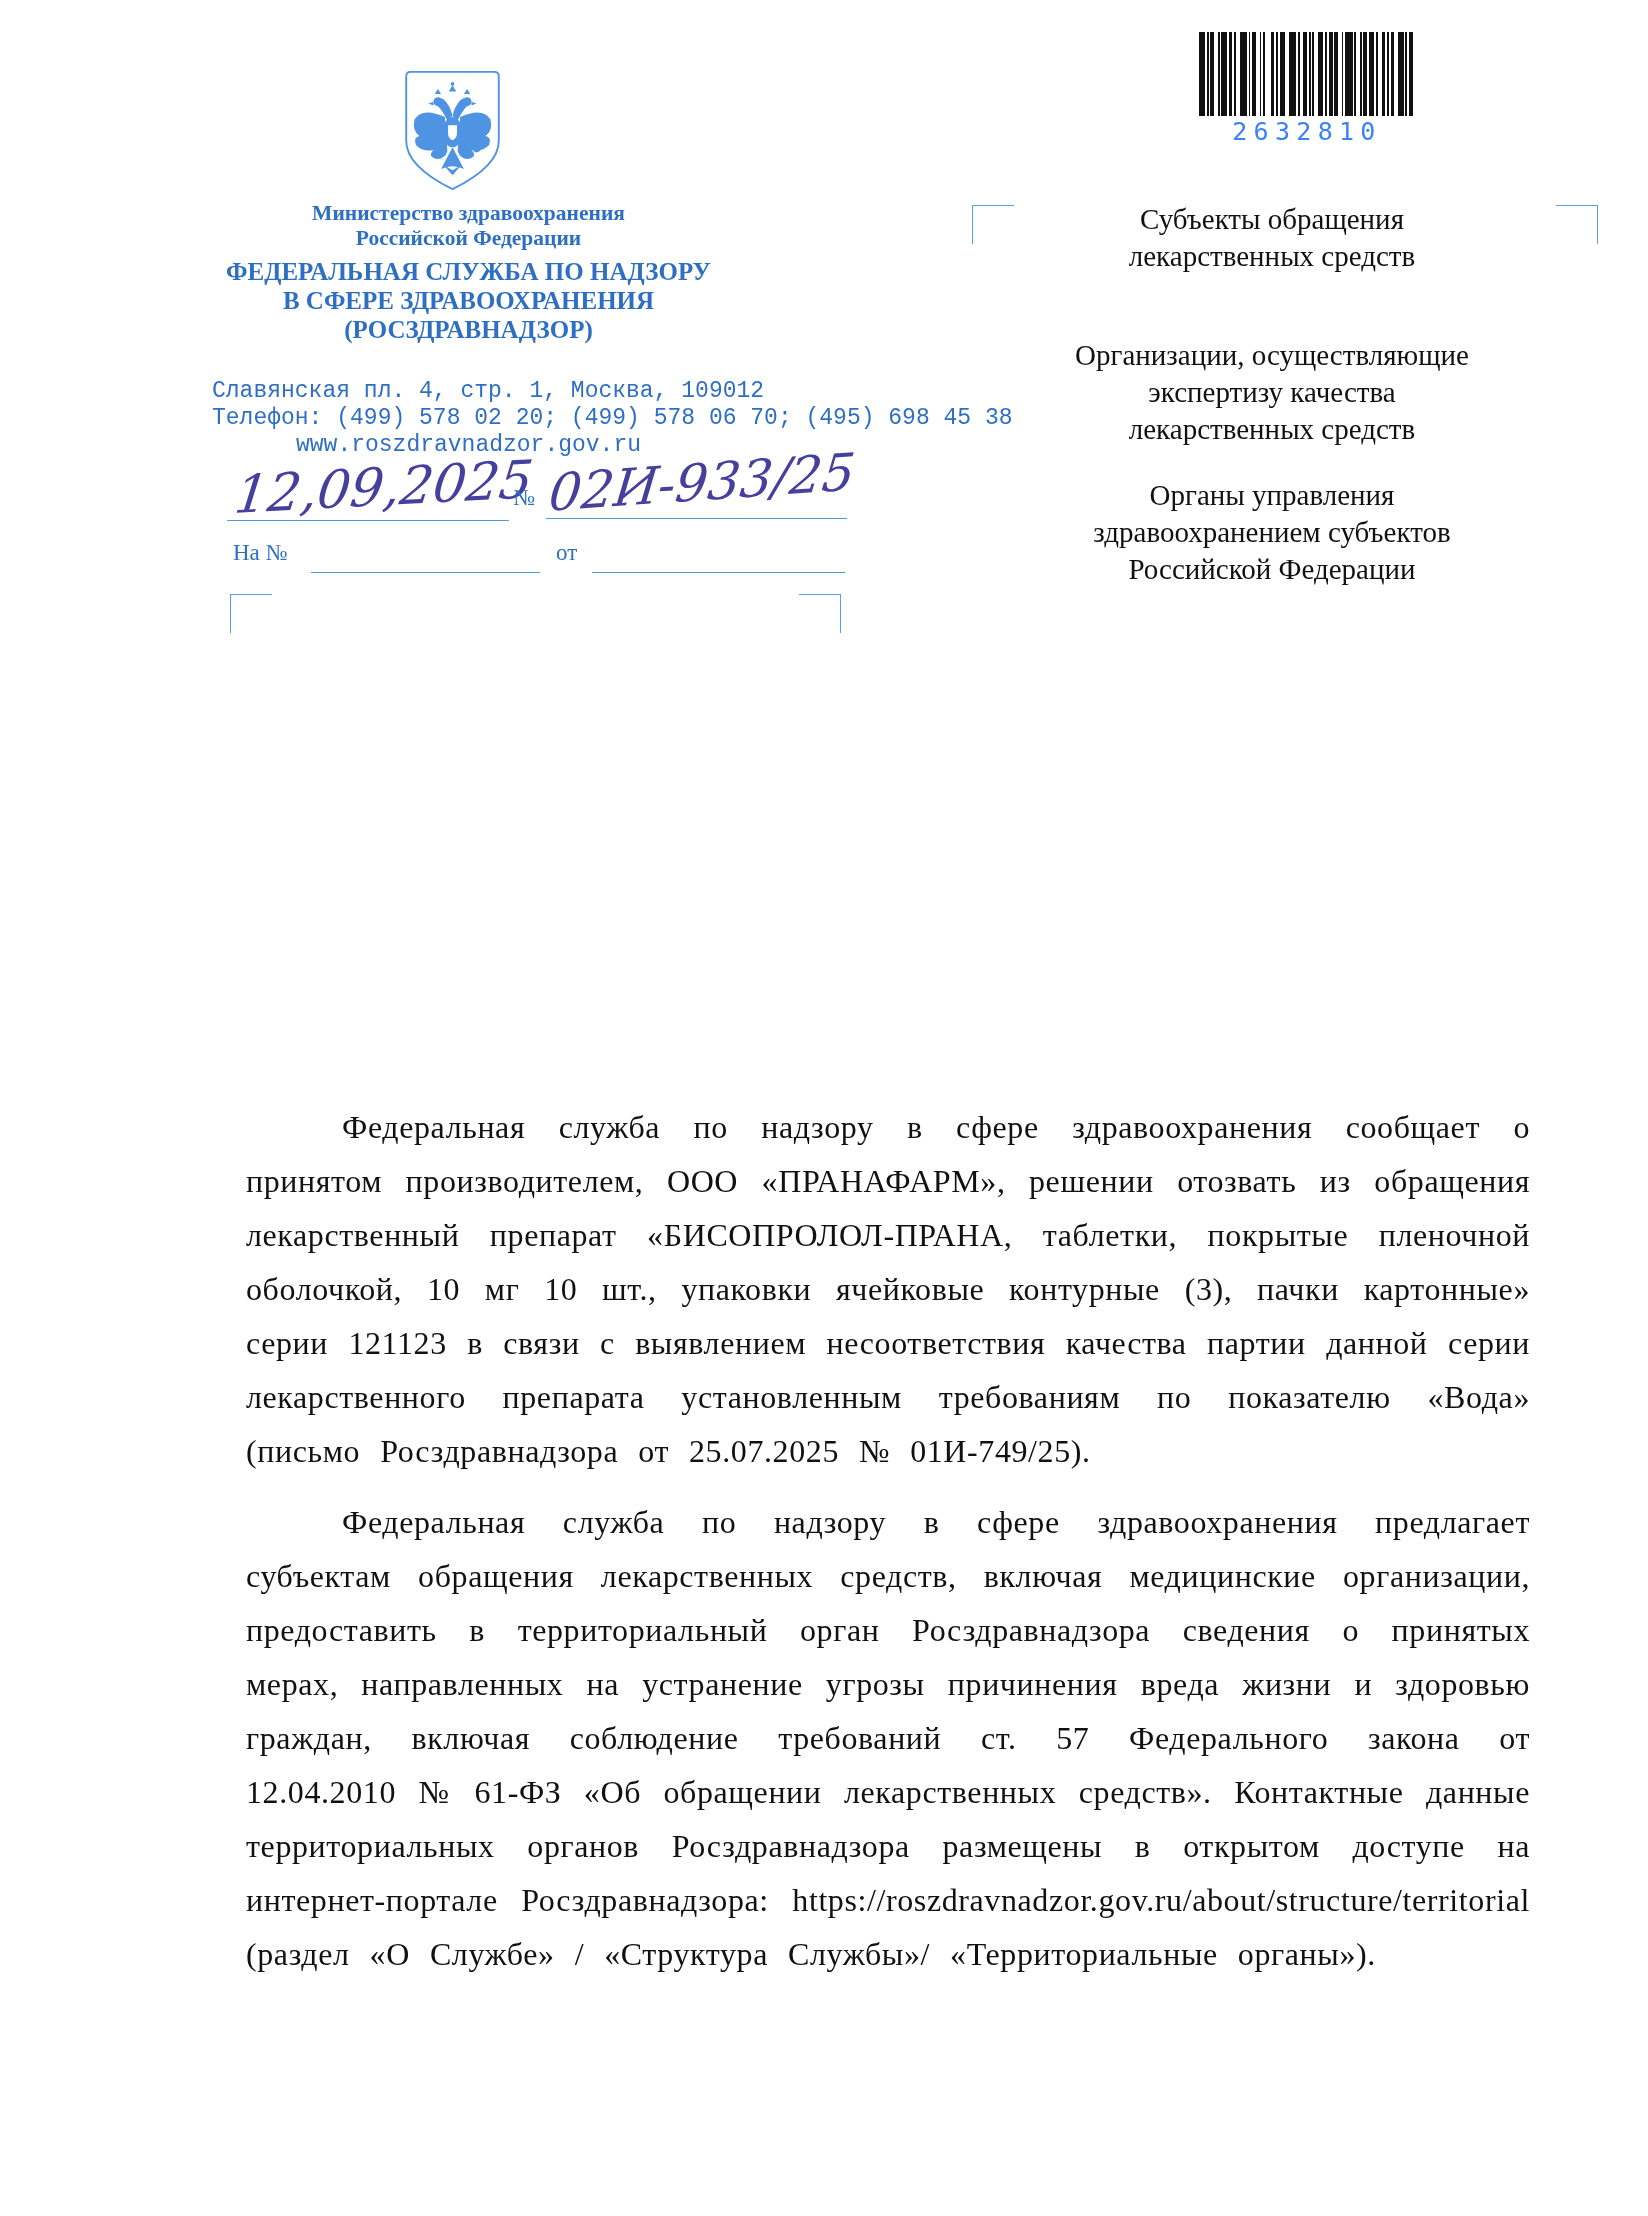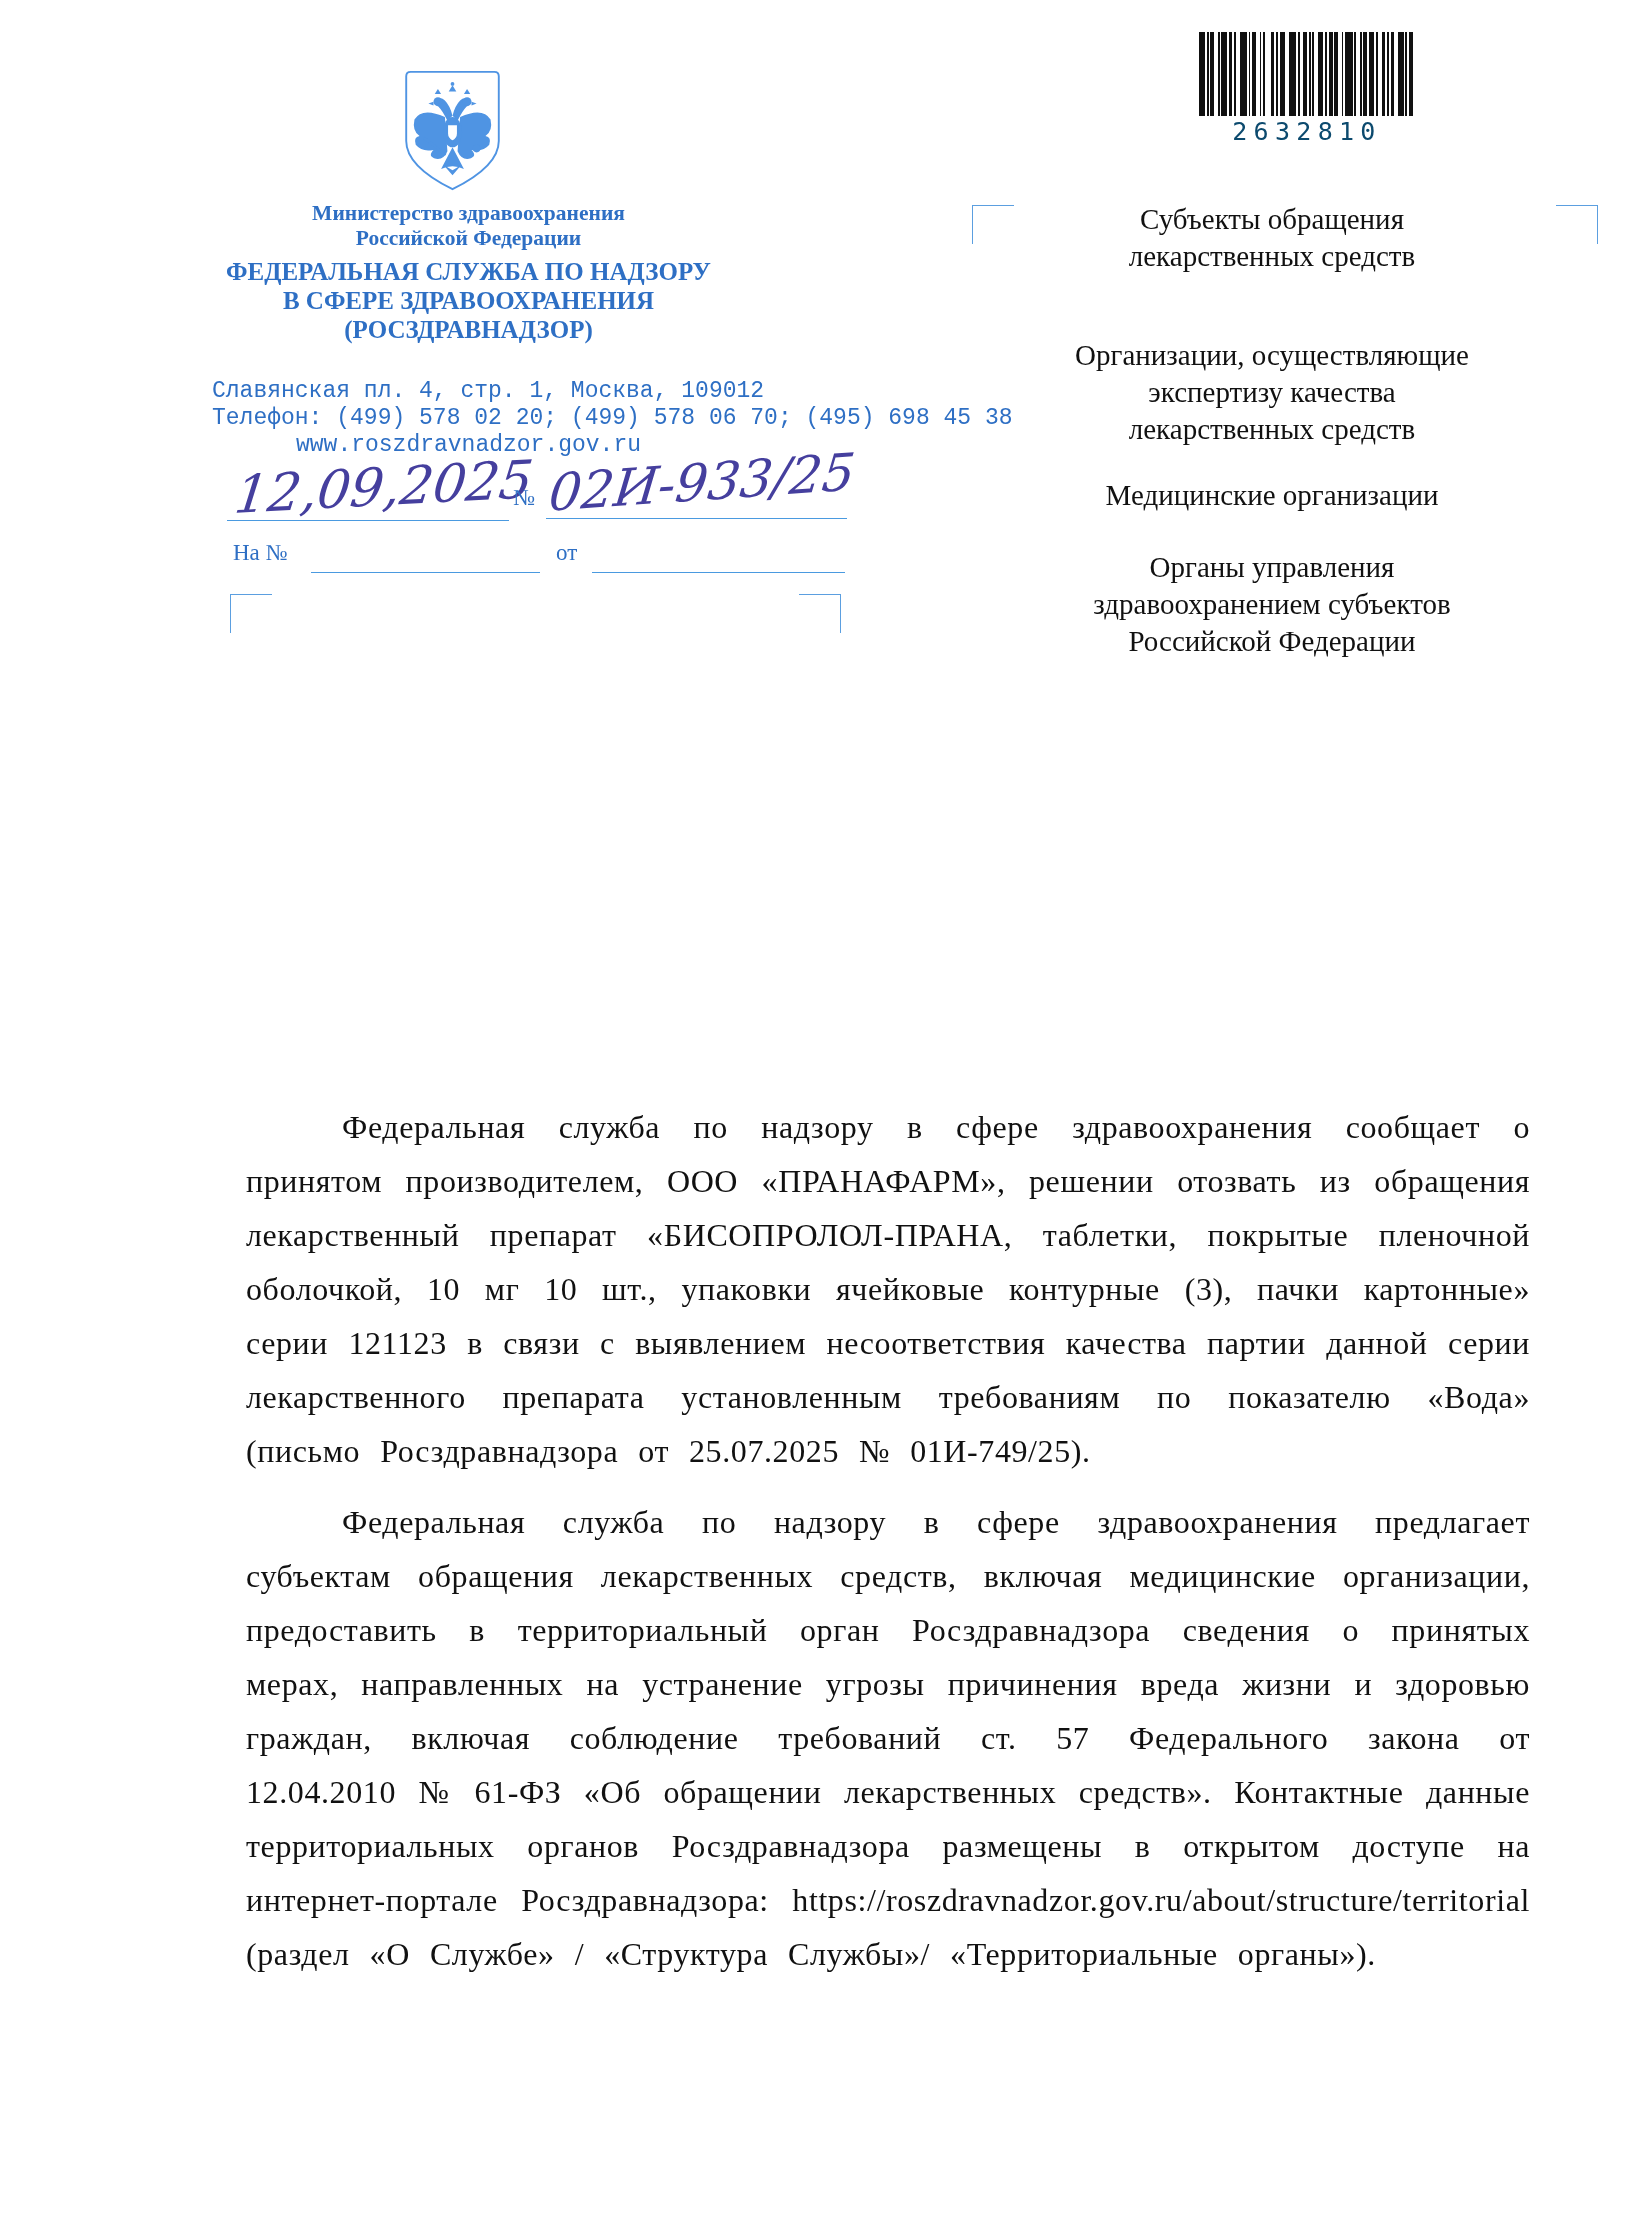--- a/index.html
+++ b/index.html
@@ -9,21 +9,21 @@
     background:#ffffff;
     font-family:"Liberation Serif","DejaVu Serif",serif;
     color:#1f1f1f;
     overflow:hidden;
   }
   
   .barcode{position:absolute;left:1198px;top:32px;width:218px;text-align:center;}
   .barcode-bars{display:flex;align-items:stretch;height:84px;overflow:hidden;justify-content:center;}
   .barcode-bars span{flex:0 0 auto;height:100%;}
   .barcode-num{font-family:"DejaVu Sans Mono","Liberation Mono",monospace;
-    font-size:25px;letter-spacing:6.3px;color:#0c4a6e;margin-top:1.3px;}
+    font-size:25px;letter-spacing:6.3px;color:#3b82f6;margin-top:1.3px;}
   
   .emblem{position:absolute;left:403px;top:70px;width:99px;height:123px;}
   
   .org-header{position:absolute;left:212px;top:201px;width:513px;text-align:center;color:#2e6fc4;}
   .org-ministry{font-weight:bold;font-size:21.5px;line-height:25px;white-space:pre-line;}
   .org-service{font-weight:bold;font-size:25px;line-height:29px;white-space:pre-line;margin-top:6px;}
   .org-address{font-size:23px;line-height:27px;margin-top:34px;font-family:Liberation Mono, monospace;}
   .org-address div{white-space:nowrap;}
   
   .hand{font-style:italic;color:#453f9e;font-family:"DejaVu Serif","Liberation Serif",serif;}
@@ -209,21 +209,20 @@
   <div class="bracket tl bk-rec-l"></div>
   <div class="bracket tr bk-rec-r"></div>
 
 
   <div class="recipients">
     <div class="recipient m1">Субъекты обращения
 лекарственных средств</div>
     <div class="recipient m3">Организации, осуществляющие
 экспертизу качества
 лекарственных средств</div>
-    <div class="recipient m4">Медицинские организации</div>
     <div class="recipient">Органы управления
 здравоохранением субъектов
 Российской Федерации</div>
   </div>
 
   <div class="body-text">
     <p>Федеральная служба по надзору в сфере здравоохранения сообщает о принятом производителем, ООО «ПРАНАФАРМ», решении отозвать из обращения лекарственный препарат «БИСОПРОЛОЛ-ПРАНА, таблетки, покрытые пленочной оболочкой, 10 мг 10 шт., упаковки ячейковые контурные (3), пачки картонные» серии 121123 в связи с выявлением несоответствия качества партии данной серии лекарственного препарата установленным требованиям по показателю «Вода» (письмо Росздравнадзора от 25.07.2025 № 01И-749/25).</p>
     <p>Федеральная служба по надзору в сфере здравоохранения предлагает субъектам обращения лекарственных средств, включая медицинские организации, предоставить в территориальный орган Росздравнадзора сведения о принятых мерах, направленных на устранение угрозы причинения вреда жизни и здоровью граждан, включая соблюдение требований ст. 57 Федерального закона от 12.04.2010 № 61-ФЗ «Об обращении лекарственных средств». Контактные данные территориальных органов Росздравнадзора размещены в открытом доступе на интернет-портале Росздравнадзора: https://roszdravnadzor.gov.ru/about/structure/territorial (раздел «О Службе» / «Структура Службы»/ «Территориальные органы»).</p>
   </div>
 

